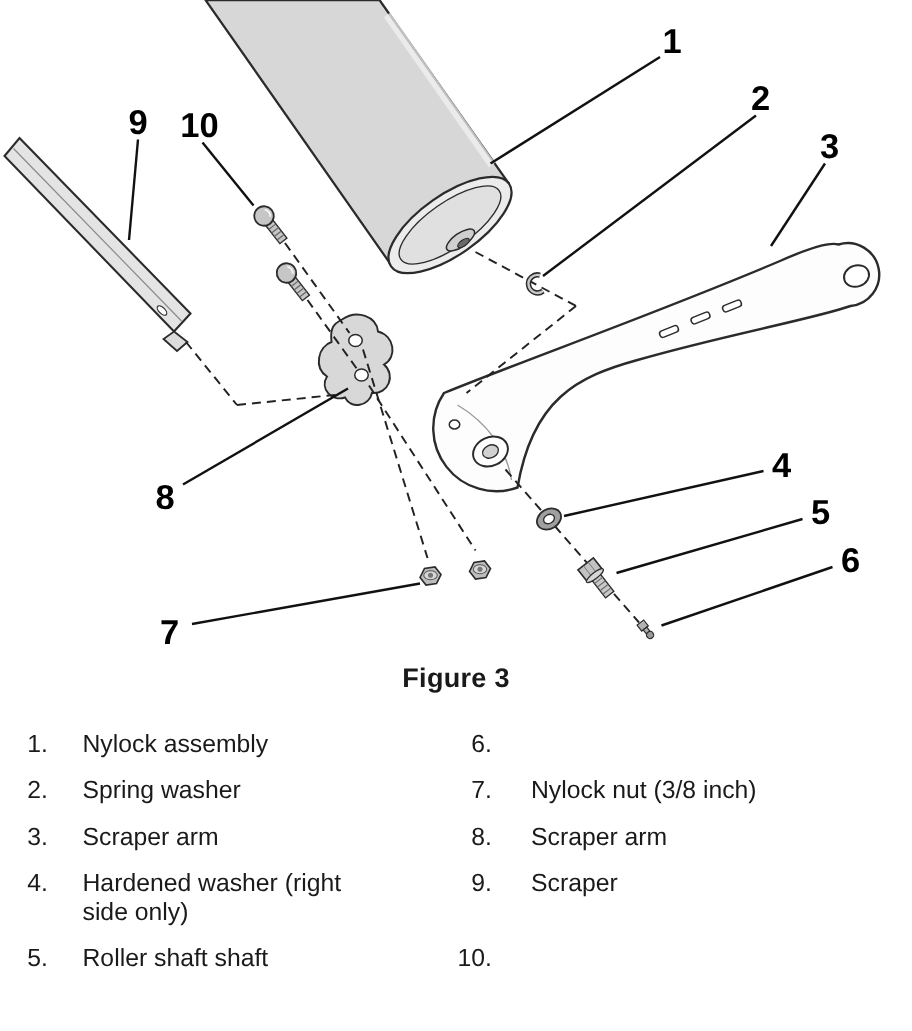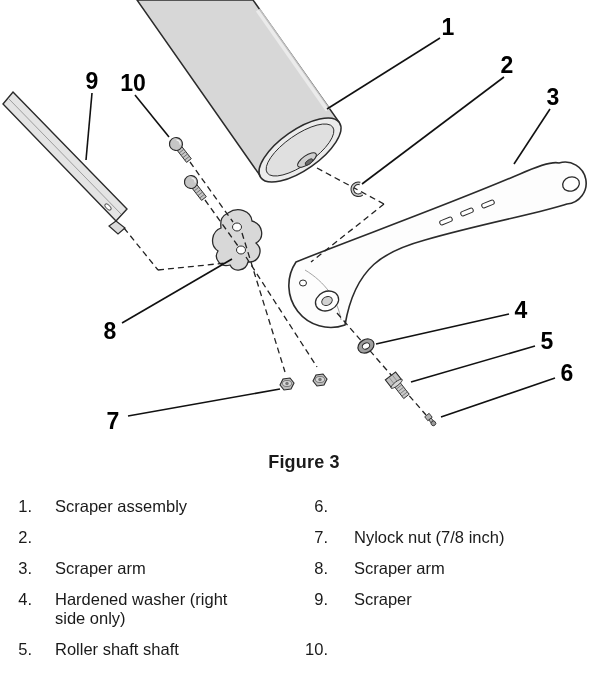--- a/index.html
+++ b/index.html
@@ -9,21 +9,21 @@
     color:#1a1a1a;
   }
   .page{width:608px;height:687px;overflow:hidden;background:#fff;}
   svg.diagram{display:block;}
   .callout{
     font-family:"Liberation Sans",sans-serif;
     font-size:23px;font-weight:bold;fill:#000;
   }
   .caption{
     text-align:center;font-weight:bold;font-size:18px;
-    margin-top:10px;letter-spacing:0.2px;
+    letter-spacing:0.2px;
   }
   .parts{margin-top:24px;font-size:16.5px;line-height:19px;}
   .pair{display:flex;margin-bottom:12px;align-items:flex-start;}
   .cell{display:flex;align-items:flex-start;box-sizing:border-box;}
   .cell.left{width:292px;padding-left:16px;flex:none;}
   .cell.right{flex:1;}
   .num{flex:none;text-align:right;white-space:nowrap;}
   .left .num{width:16px;}
   .right .num{width:36px;}
   .label{display:block;}
@@ -172,34 +172,35 @@
     <text class="callout" x="133" y="91" text-anchor="middle">10</text>
   </svg>
 
   <div class="caption">Figure 3</div>
 
   <div class="parts">
 
     <div class="pair">
       <div class="cell left">
         <span class="num">1.</span>
-        <span class="label">Scraper assembly</span>
+        <span class="label">Nylock assembly</span>
       </div>
       <div class="cell right">
         <span class="num">6.</span>
       </div>
     </div>
 
     <div class="pair">
       <div class="cell left">
         <span class="num">2.</span>
+        <span class="label">Spring washer</span>
       </div>
       <div class="cell right">
         <span class="num">7.</span>
-        <span class="label">Nylock nut (7/8 inch)</span>
+        <span class="label">Nylock nut (3/8 inch)</span>
       </div>
     </div>
 
     <div class="pair">
       <div class="cell left">
         <span class="num">3.</span>
         <span class="label">Scraper arm</span>
       </div>
       <div class="cell right">
         <span class="num">8.</span>

